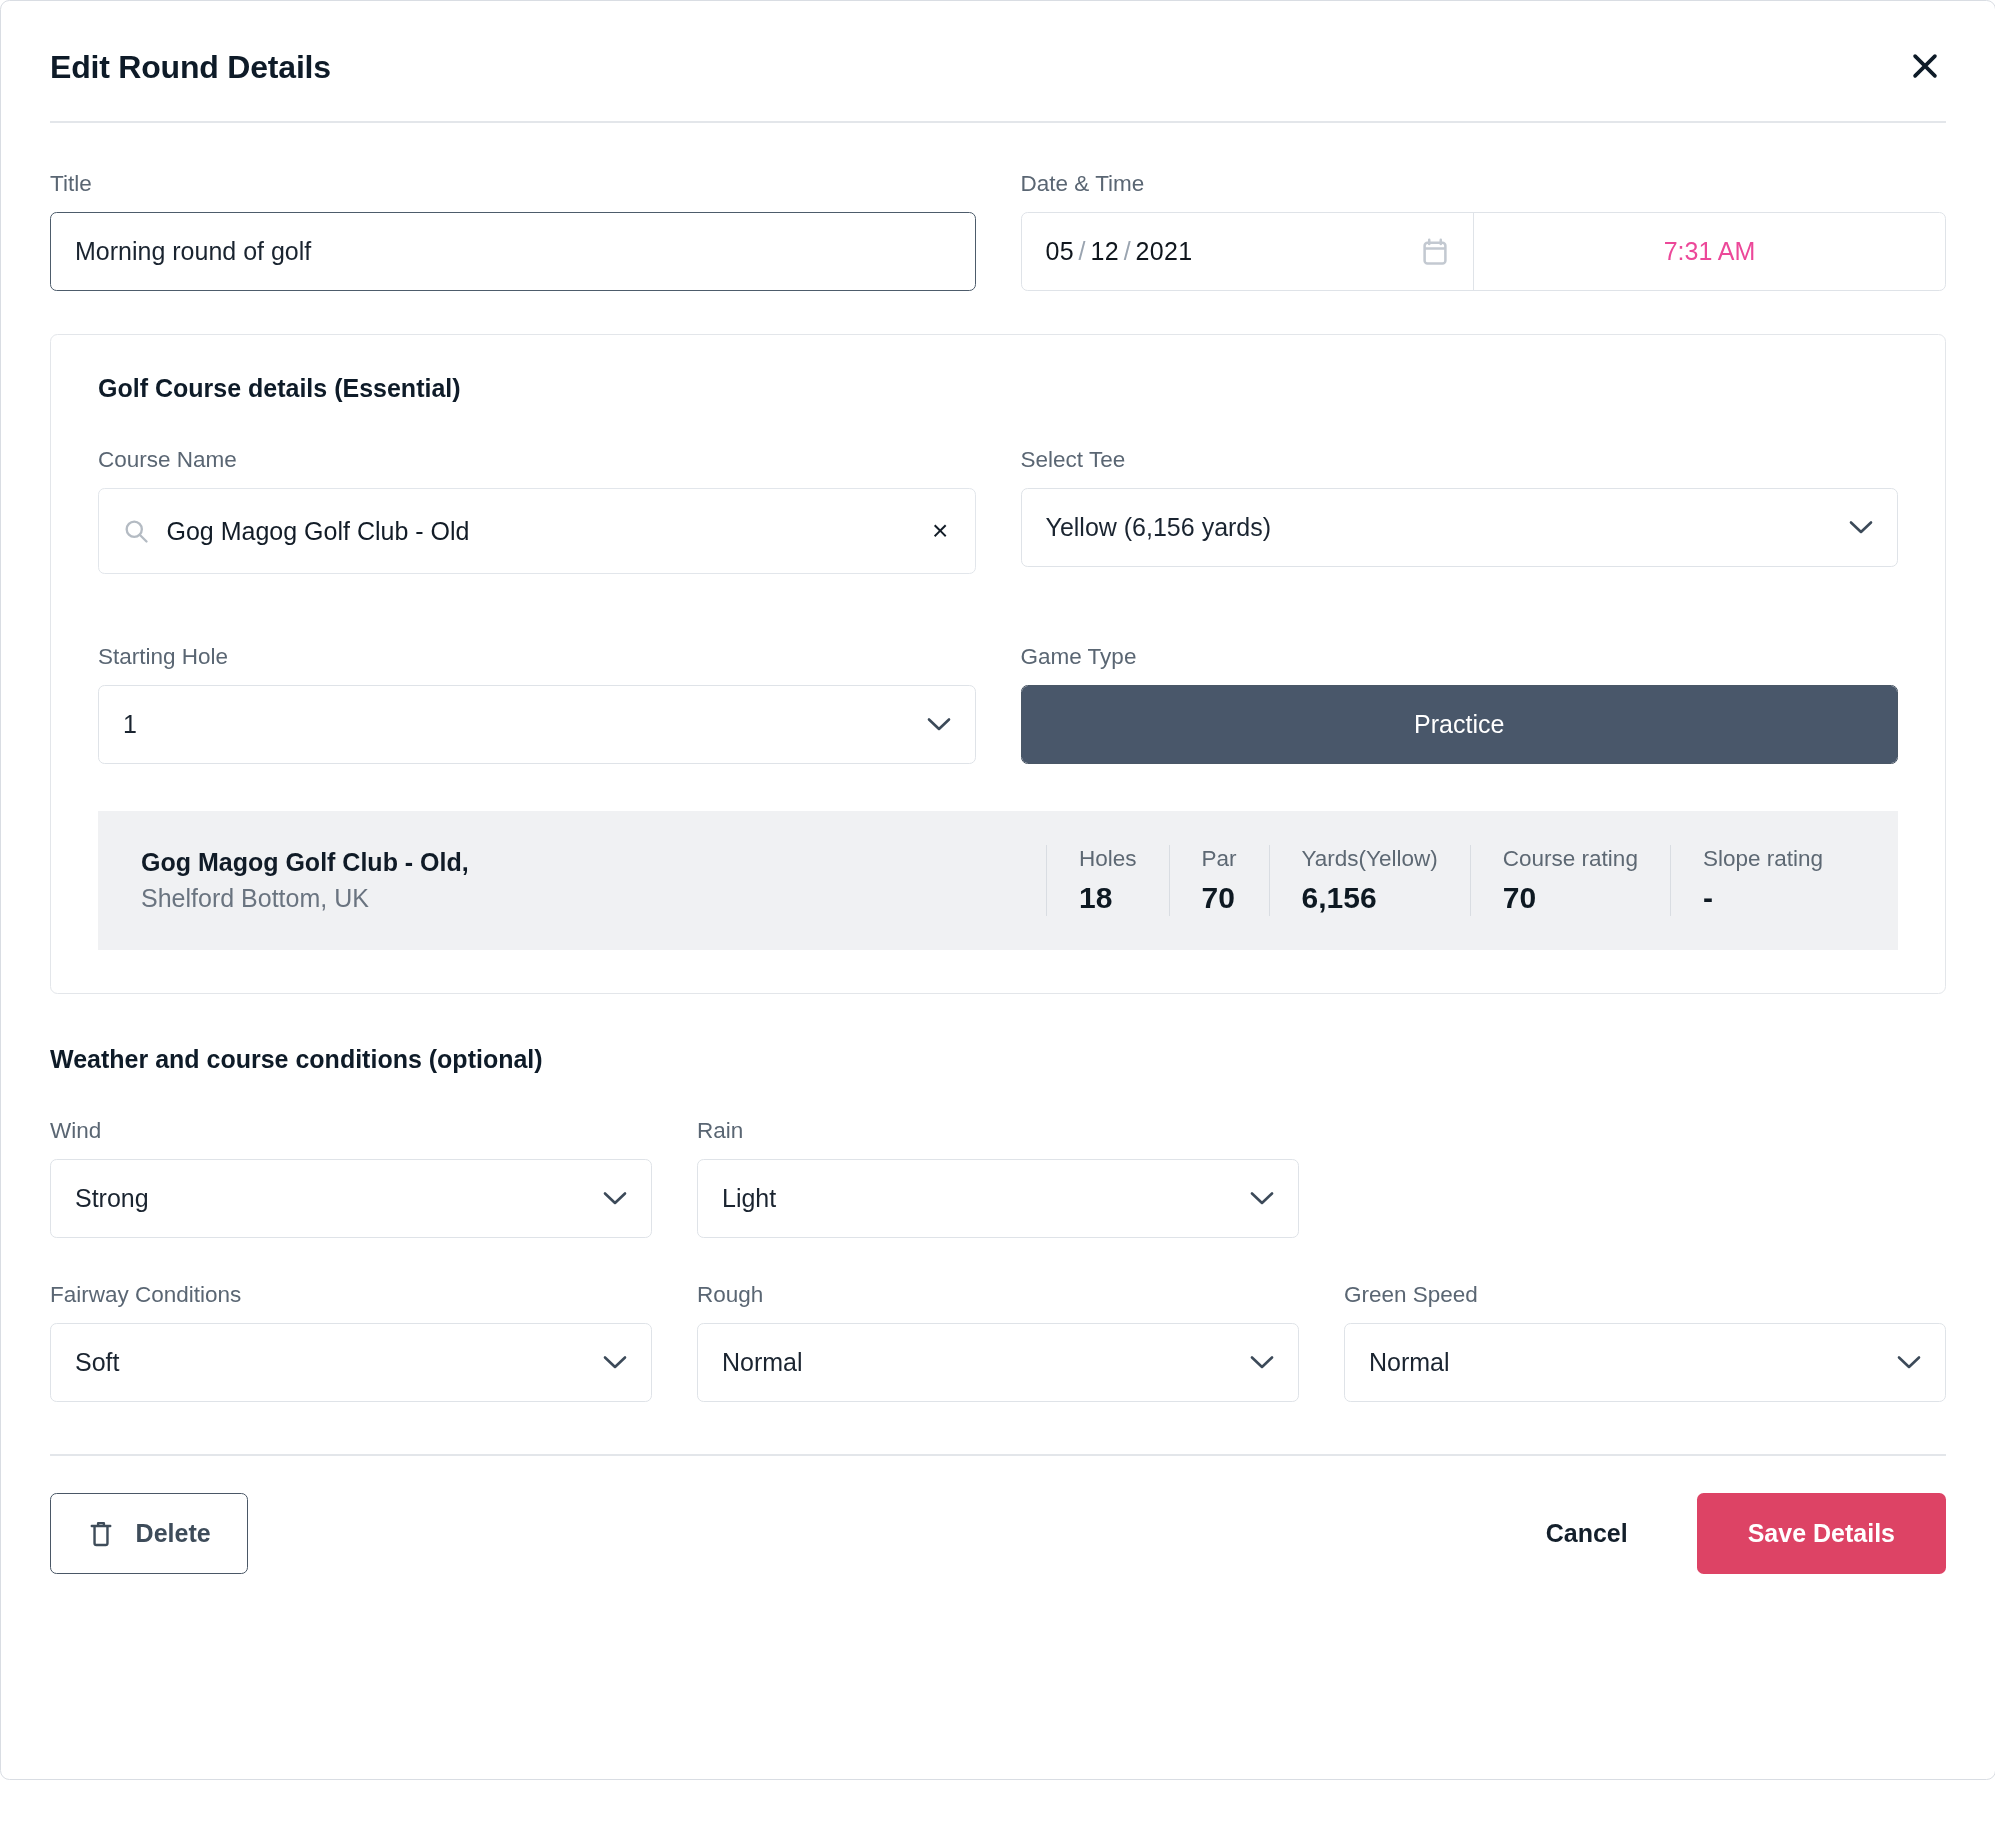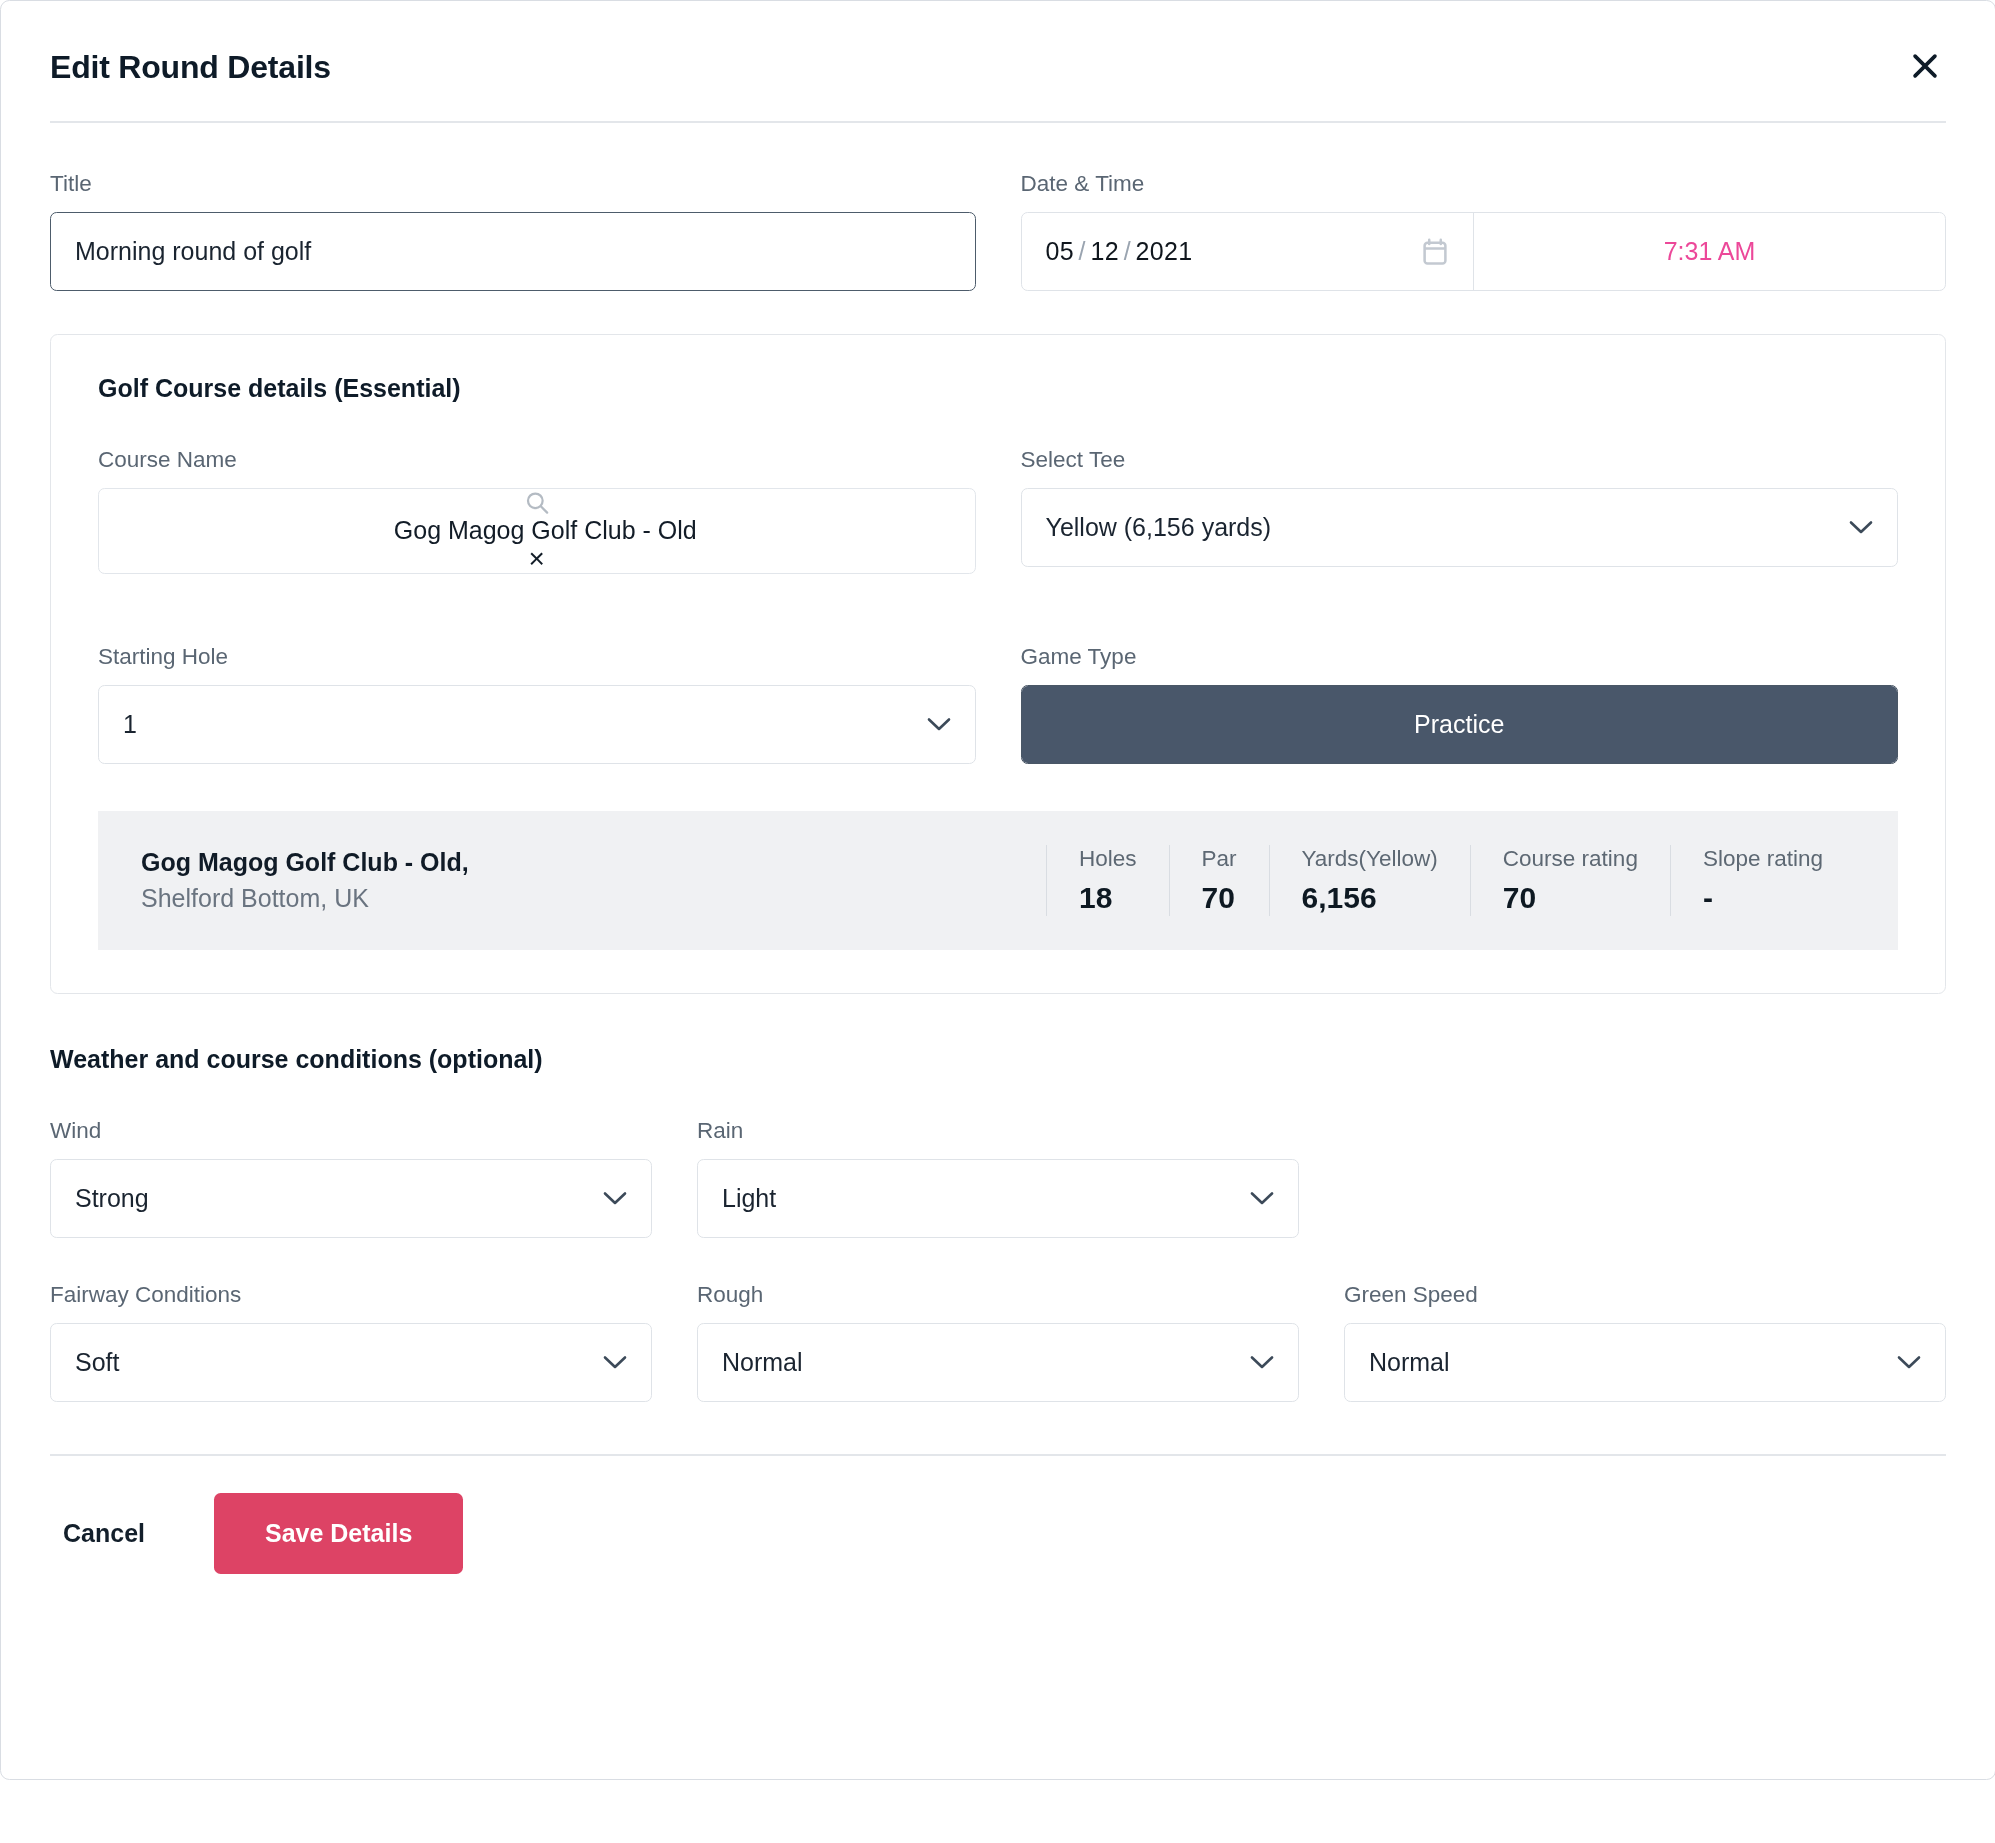--- a/index.html
+++ b/index.html
@@ -145,21 +145,20 @@
 
   .search-control {
     position: relative;
     height: 86px;
     border: 1.9px solid #e2e6eb;
     border-radius: 6.6px;
     display: flex;
     align-items: center;
     padding: 0 22.5px;
     background: #fff;
-    flex-direction: column;
   }
   .search-control .txt {
     flex: 1 1 auto;
     font-size: 25px;
     color: #121c27;
     padding-left: 17px;
   }
   .clear-x {
     font-size: 28px;
     color: #121c27;
@@ -457,20 +456,28 @@
         <span class="value">Normal</span>
         <svg class="chev" viewBox="0 0 24 14">
           <path d="M2 2 L12 11.5 L22 2" fill="none" stroke="#3c4a59" stroke-width="2.6" stroke-linecap="round" stroke-linejoin="round"></path>
         </svg>
       </div>
     </div>
   </div>
 
   <div class="footer-rule"></div>
   <div class="footer">
+    <button class="btn-delete">
+      <svg width="28" height="30" viewBox="0 0 24 26">
+        <path d="M4 6 H20" stroke="#3e4c5a" stroke-width="2.1" stroke-linecap="round"></path>
+        <path d="M9.5 6 V3.6 H14.5 V6" fill="none" stroke="#3e4c5a" stroke-width="2.1" stroke-linejoin="round"></path>
+        <path d="M6.4 6 V21 A1.6 1.6 0 0 0 8 22.6 H16 A1.6 1.6 0 0 0 17.6 21 V6" fill="none" stroke="#3e4c5a" stroke-width="2.1" stroke-linejoin="round"></path>
+      </svg>
+      <span>Delete</span>
+    </button>
     <div class="footer-right">
       <button class="btn-cancel">Cancel</button>
       <button class="btn-save">Save Details</button>
     </div>
   </div>
 
 </div>
 
 
 </body></html>

